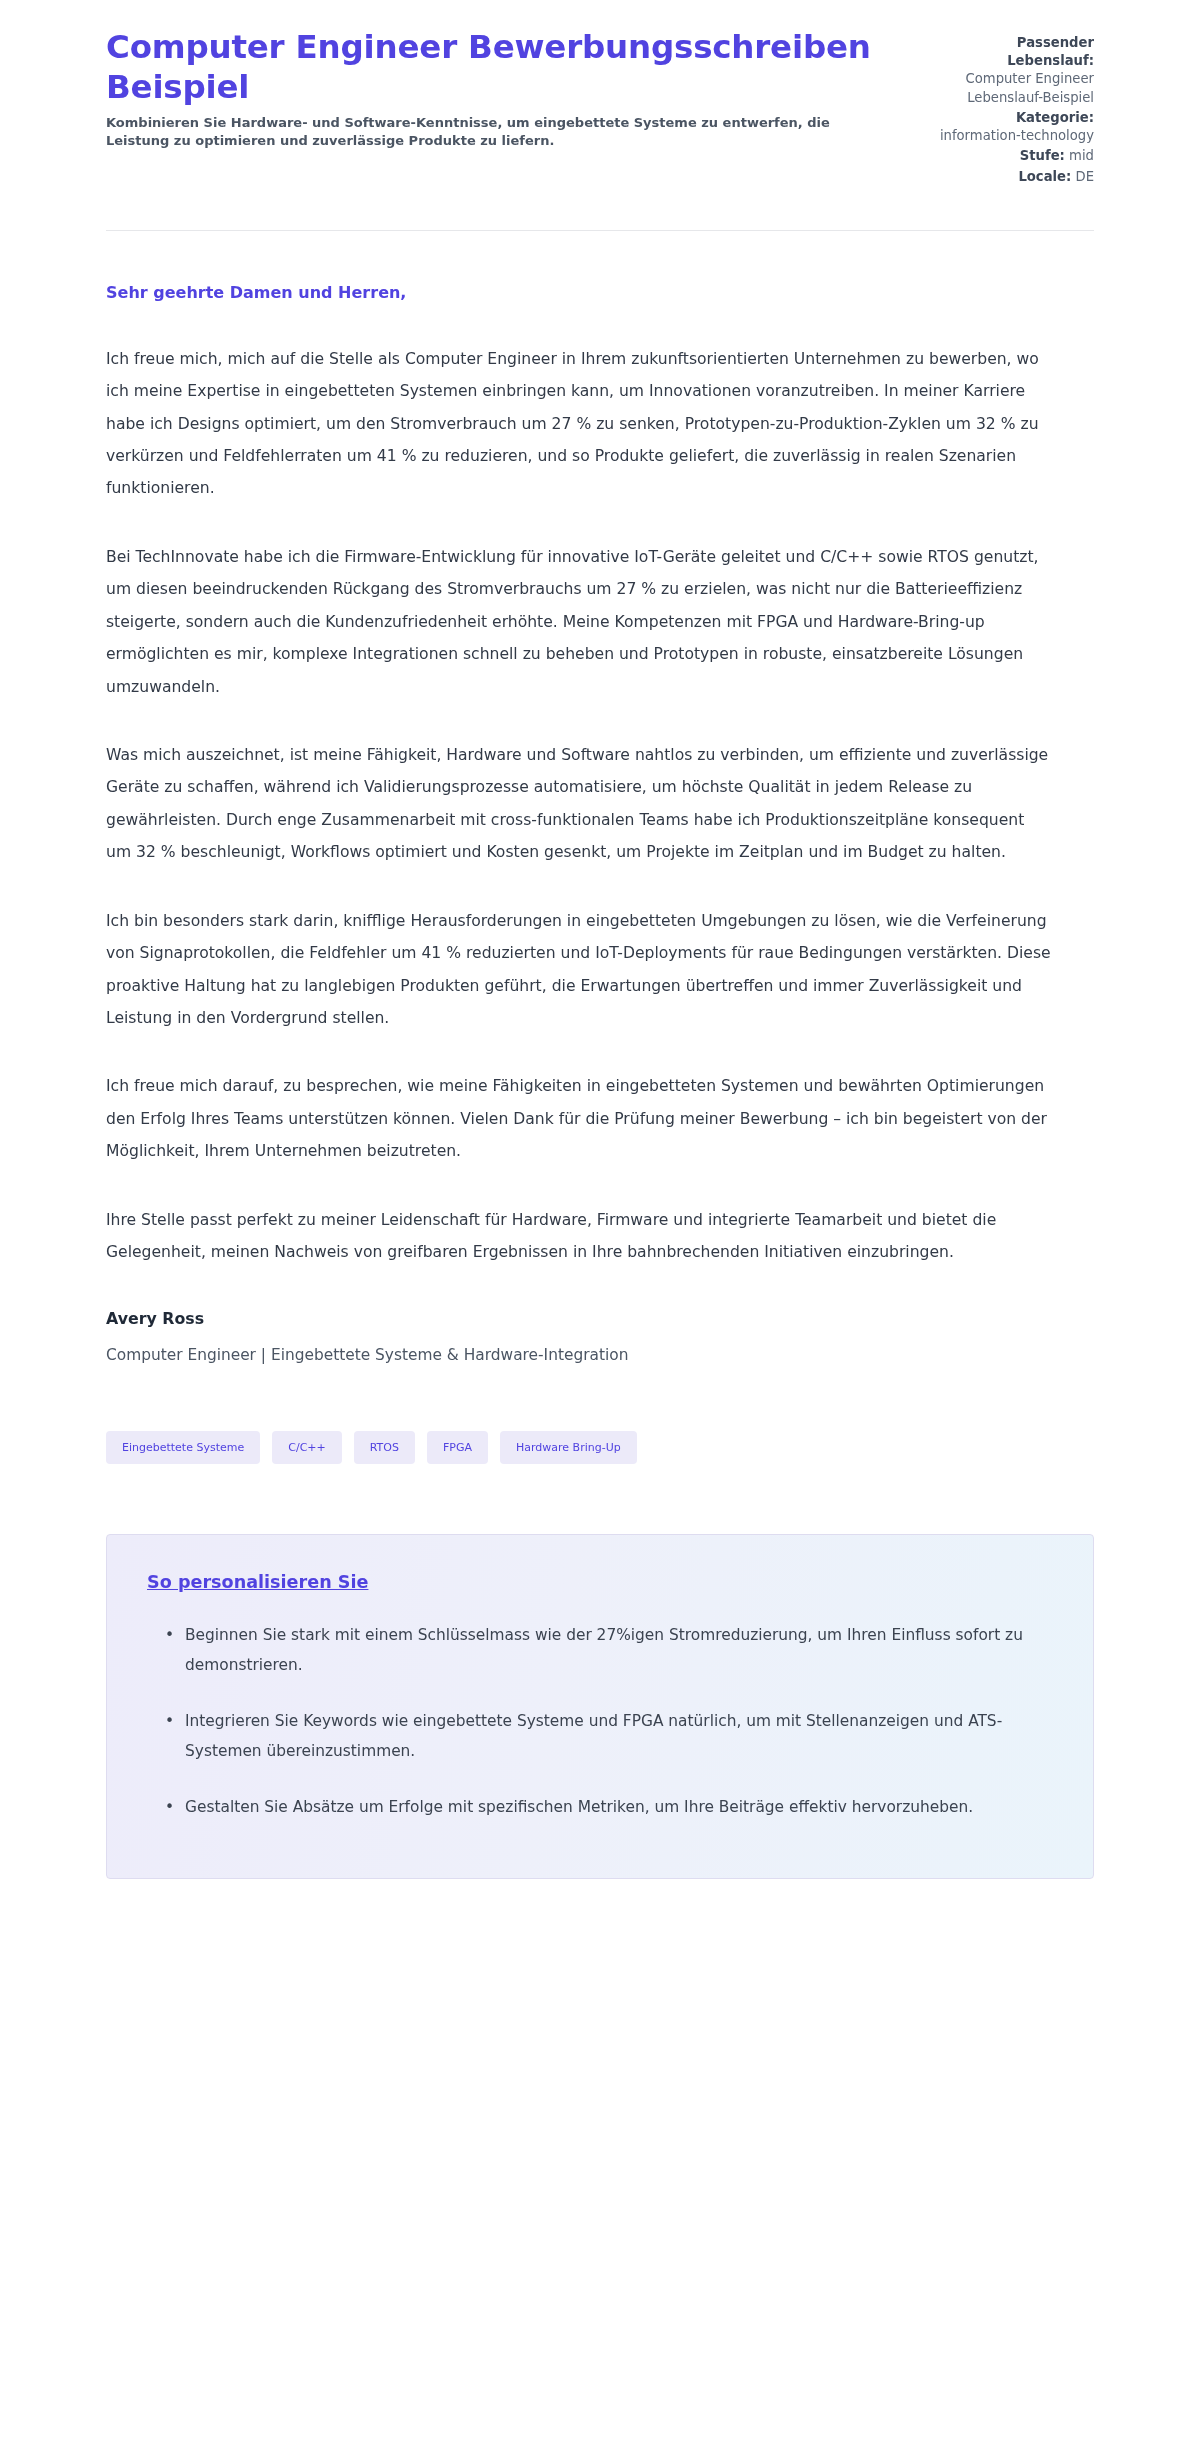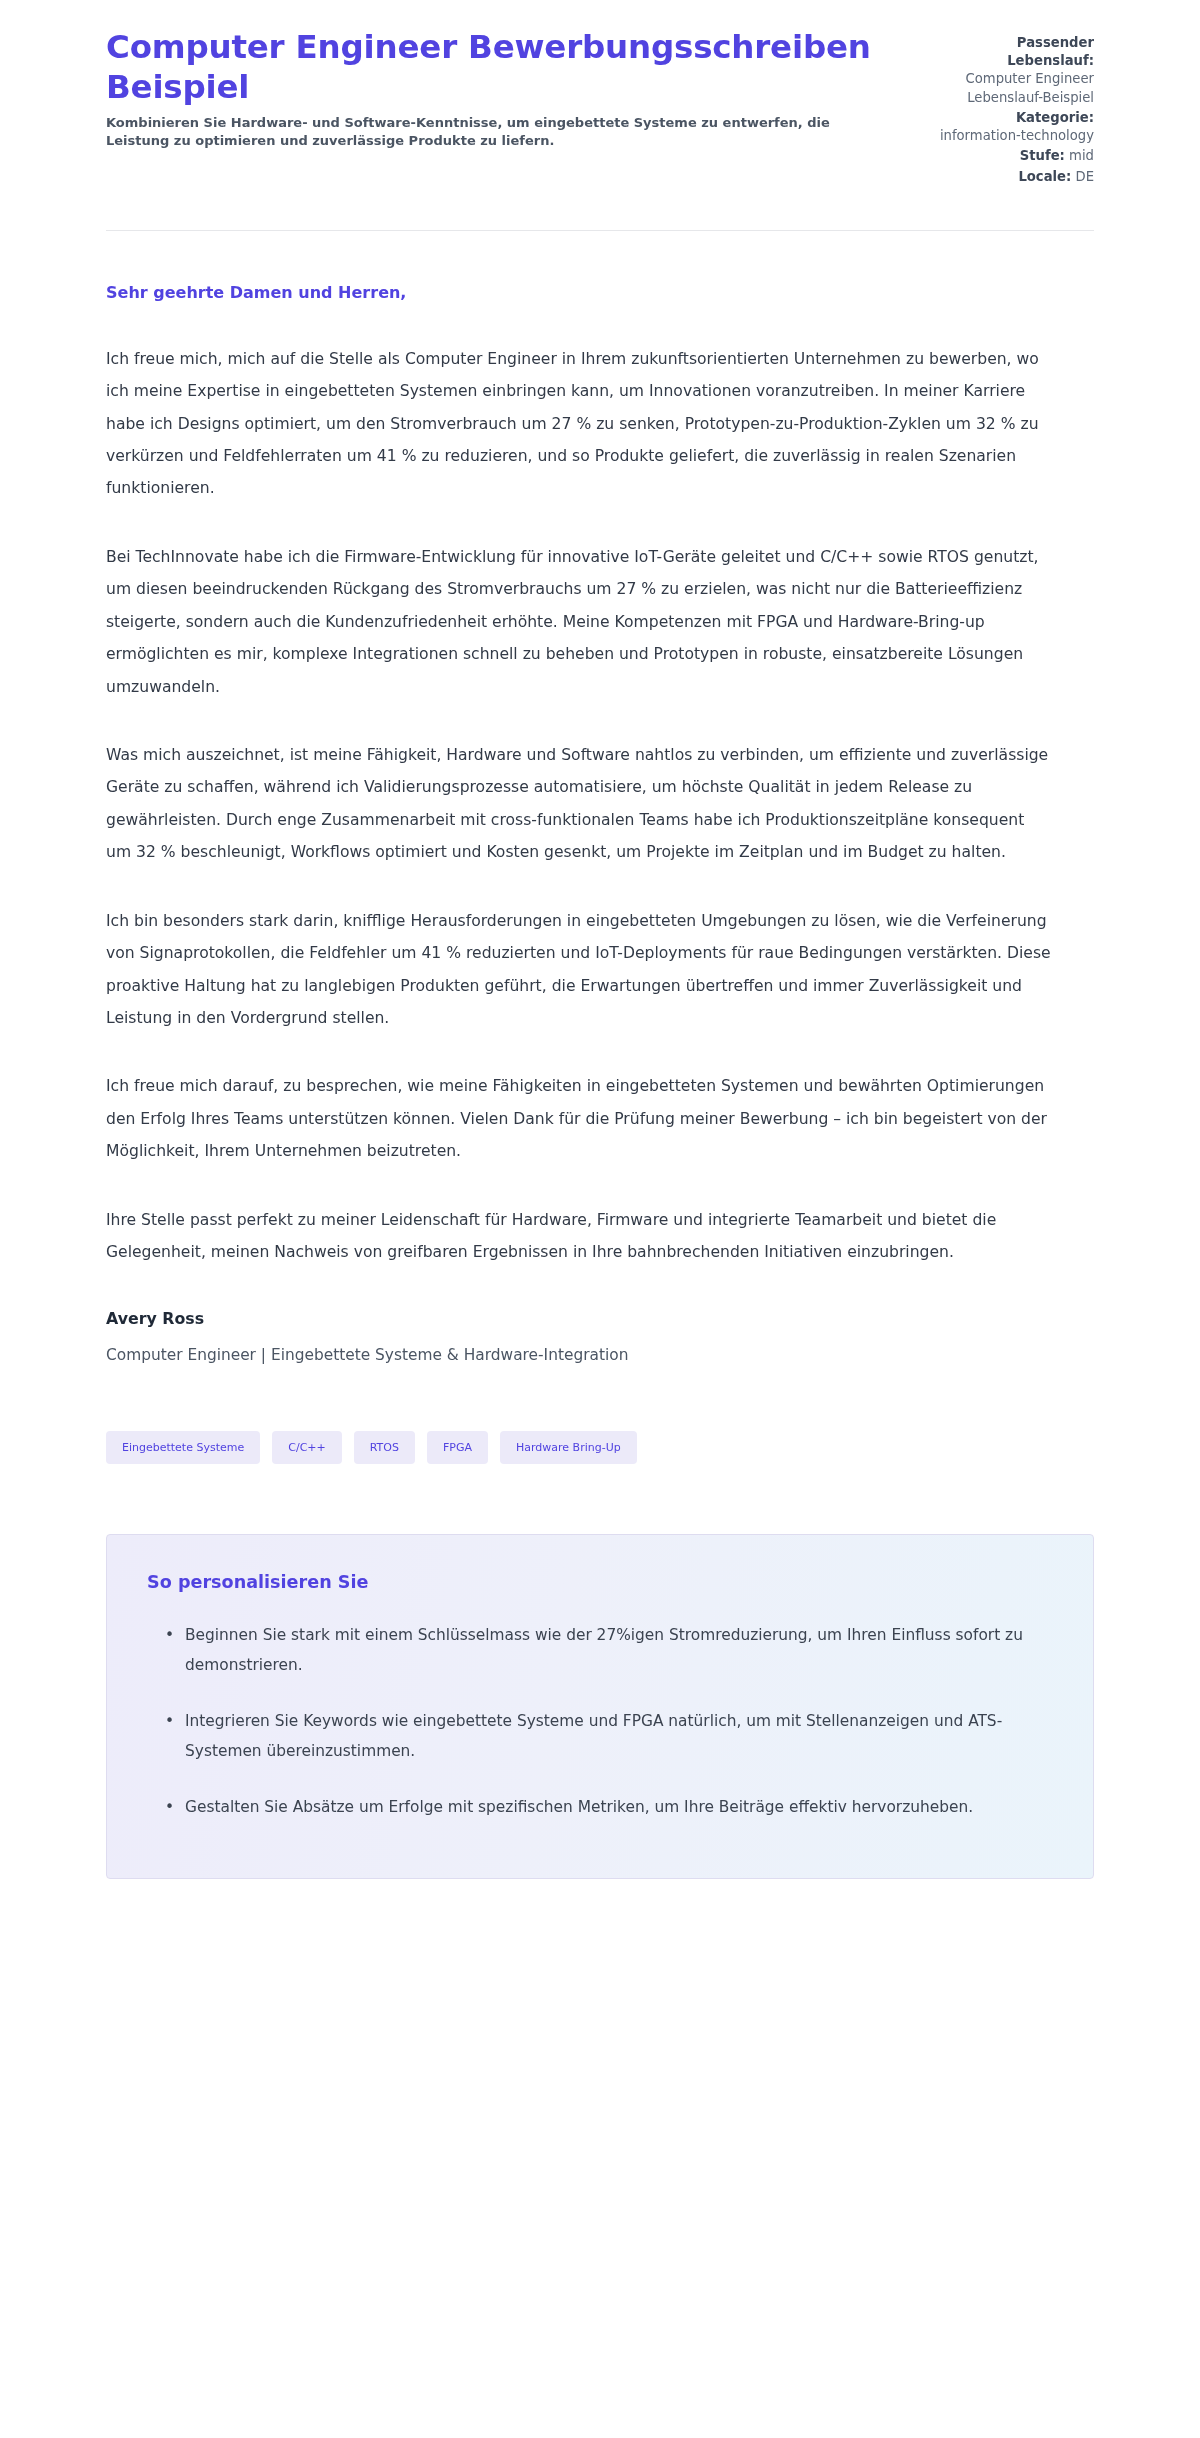--- a/index.html
+++ b/index.html
@@ -147,20 +147,21 @@
     border-radius: 4px;
     padding: 36px 40px 40px 40px;
     box-sizing: border-box;
   }
   .tips-title {
     margin: 0 0 26px 0;
     font-size: 17.6px;
     font-weight: 700;
     color: #5143e0;
     line-height: 1.3;
+    text-decoration: underline;
   }
   .tips-list {
     margin: 16px;
     padding: 0;
     list-style: none;
   }
   .tips-item {
     position: relative;
     padding-left: 22px;
     margin-bottom: 26px;

